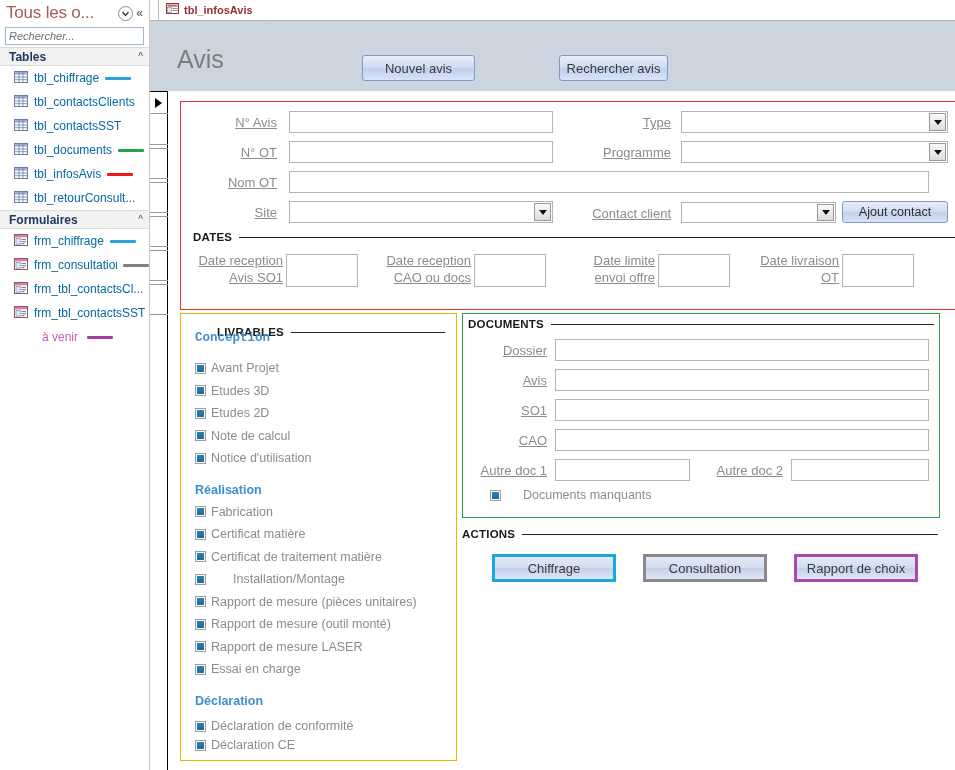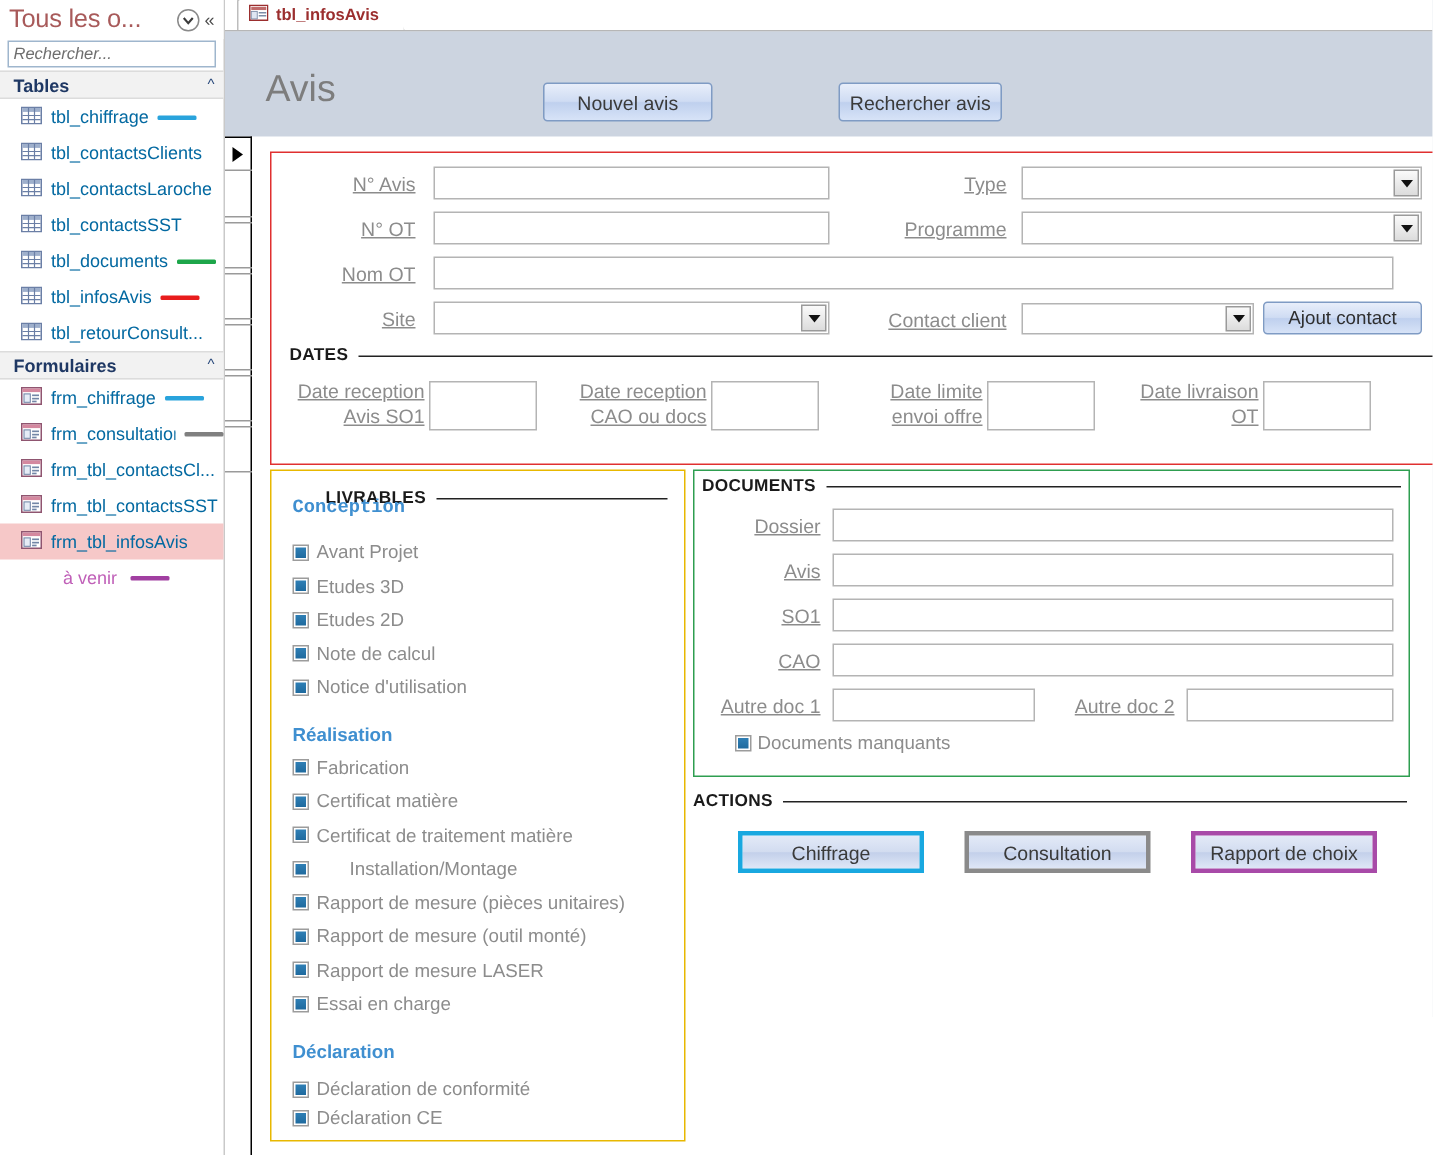--- a/index.html
+++ b/index.html
@@ -343,66 +343,55 @@
         </div>
         <div class="obj-row">
           <span><svg class="ico-tbl" viewBox="0 0 14 12">
               <rect x="0.5" y="0.5" width="13" height="11" fill="#ffffff" stroke="#6b7fa6"></rect>
               <rect x="1" y="1" width="12" height="2.6" fill="#9fb0cc"></rect>
               <line x1="1" y1="6" x2="13" y2="6" stroke="#6b7fa6" stroke-width="0.8"></line>
               <line x1="1" y1="8.7" x2="13" y2="8.7" stroke="#6b7fa6" stroke-width="0.8"></line>
               <line x1="5" y1="1" x2="5" y2="11.5" stroke="#6b7fa6" stroke-width="0.8"></line>
               <line x1="9" y1="1" x2="9" y2="11.5" stroke="#6b7fa6" stroke-width="0.8"></line>
             </svg></span>
-          <span class="obj-lbl">tbl_contactsLaroche</span>
+          <span class="obj-lbl">tbl_contactsSST</span>
         </div>
         <div class="obj-row">
           <span><svg class="ico-tbl" viewBox="0 0 14 12">
               <rect x="0.5" y="0.5" width="13" height="11" fill="#ffffff" stroke="#6b7fa6"></rect>
               <rect x="1" y="1" width="12" height="2.6" fill="#9fb0cc"></rect>
               <line x1="1" y1="6" x2="13" y2="6" stroke="#6b7fa6" stroke-width="0.8"></line>
               <line x1="1" y1="8.7" x2="13" y2="8.7" stroke="#6b7fa6" stroke-width="0.8"></line>
               <line x1="5" y1="1" x2="5" y2="11.5" stroke="#6b7fa6" stroke-width="0.8"></line>
               <line x1="9" y1="1" x2="9" y2="11.5" stroke="#6b7fa6" stroke-width="0.8"></line>
             </svg></span>
-          <span class="obj-lbl">tbl_contactsSST</span>
+          <span class="obj-lbl">tbl_documents</span>
+          <span class="tag-line" style="background: rgb(29, 166, 74);"></span>
         </div>
         <div class="obj-row">
           <span><svg class="ico-tbl" viewBox="0 0 14 12">
               <rect x="0.5" y="0.5" width="13" height="11" fill="#ffffff" stroke="#6b7fa6"></rect>
               <rect x="1" y="1" width="12" height="2.6" fill="#9fb0cc"></rect>
               <line x1="1" y1="6" x2="13" y2="6" stroke="#6b7fa6" stroke-width="0.8"></line>
               <line x1="1" y1="8.7" x2="13" y2="8.7" stroke="#6b7fa6" stroke-width="0.8"></line>
               <line x1="5" y1="1" x2="5" y2="11.5" stroke="#6b7fa6" stroke-width="0.8"></line>
               <line x1="9" y1="1" x2="9" y2="11.5" stroke="#6b7fa6" stroke-width="0.8"></line>
             </svg></span>
-          <span class="obj-lbl">tbl_documents</span>
-          <span class="tag-line" style="background: rgb(29, 166, 74);"></span>
+          <span class="obj-lbl">tbl_infosAvis</span>
+          <span class="tag-line" style="background: rgb(232, 28, 28);"></span>
         </div>
         <div class="obj-row">
           <span><svg class="ico-tbl" viewBox="0 0 14 12">
               <rect x="0.5" y="0.5" width="13" height="11" fill="#ffffff" stroke="#6b7fa6"></rect>
               <rect x="1" y="1" width="12" height="2.6" fill="#9fb0cc"></rect>
               <line x1="1" y1="6" x2="13" y2="6" stroke="#6b7fa6" stroke-width="0.8"></line>
               <line x1="1" y1="8.7" x2="13" y2="8.7" stroke="#6b7fa6" stroke-width="0.8"></line>
               <line x1="5" y1="1" x2="5" y2="11.5" stroke="#6b7fa6" stroke-width="0.8"></line>
               <line x1="9" y1="1" x2="9" y2="11.5" stroke="#6b7fa6" stroke-width="0.8"></line>
             </svg></span>
-          <span class="obj-lbl">tbl_infosAvis</span>
-          <span class="tag-line" style="background: rgb(232, 28, 28);"></span>
-        </div>
-        <div class="obj-row">
-          <span><svg class="ico-tbl" viewBox="0 0 14 12">
-              <rect x="0.5" y="0.5" width="13" height="11" fill="#ffffff" stroke="#6b7fa6"></rect>
-              <rect x="1" y="1" width="12" height="2.6" fill="#9fb0cc"></rect>
-              <line x1="1" y1="6" x2="13" y2="6" stroke="#6b7fa6" stroke-width="0.8"></line>
-              <line x1="1" y1="8.7" x2="13" y2="8.7" stroke="#6b7fa6" stroke-width="0.8"></line>
-              <line x1="5" y1="1" x2="5" y2="11.5" stroke="#6b7fa6" stroke-width="0.8"></line>
-              <line x1="9" y1="1" x2="9" y2="11.5" stroke="#6b7fa6" stroke-width="0.8"></line>
-            </svg></span>
           <span class="obj-lbl">tbl_retourConsult...</span>
         </div>
         <div class="grp-head">
           <span class="t">Formulaires</span>
           <span class="chev">^</span>
         </div>
         <div class="obj-row">
           <span><svg class="ico-frm" viewBox="0 0 14 12">
               <rect x="0.5" y="0.5" width="13" height="11" fill="#ffffff" stroke="#8f5570"></rect>
               <rect x="1" y="1" width="12" height="2.4" fill="#d4889f"></rect>
@@ -440,31 +429,20 @@
         <div class="obj-row">
           <span><svg class="ico-frm" viewBox="0 0 14 12">
               <rect x="0.5" y="0.5" width="13" height="11" fill="#ffffff" stroke="#8f5570"></rect>
               <rect x="1" y="1" width="12" height="2.4" fill="#d4889f"></rect>
               <rect x="2" y="4.6" width="4.2" height="5.6" fill="#e6ecf6" stroke="#7286a6" stroke-width="0.7"></rect>
               <rect x="7.4" y="5" width="4.6" height="1.1" fill="#7286a6"></rect>
               <rect x="7.4" y="7.2" width="4.6" height="1.1" fill="#7286a6"></rect>
               <rect x="7.4" y="9.1" width="3" height="1.1" fill="#7286a6"></rect>
             </svg></span>
           <span class="obj-lbl">frm_tbl_contactsSST</span>
-        </div>
-        <div class="obj-row sel">
-          <span><svg class="ico-frm" viewBox="0 0 14 12">
-              <rect x="0.5" y="0.5" width="13" height="11" fill="#ffffff" stroke="#8f5570"></rect>
-              <rect x="1" y="1" width="12" height="2.4" fill="#d4889f"></rect>
-              <rect x="2" y="4.6" width="4.2" height="5.6" fill="#e6ecf6" stroke="#7286a6" stroke-width="0.7"></rect>
-              <rect x="7.4" y="5" width="4.6" height="1.1" fill="#7286a6"></rect>
-              <rect x="7.4" y="7.2" width="4.6" height="1.1" fill="#7286a6"></rect>
-              <rect x="7.4" y="9.1" width="3" height="1.1" fill="#7286a6"></rect>
-            </svg></span>
-          <span class="obj-lbl">frm_tbl_infosAvis</span>
         </div>
       </div>
 
     <div class="avenir-row">
       <span class="avenir-lbl">à venir</span>
       <span class="tag-line" id="footer-tag" style="background: rgb(161, 63, 161);"></span>
     </div>
   </div>
 
   <div id="main">
@@ -690,21 +668,21 @@
             <div class="fld-lbl" style="left: 8px; top: 59px; width: 76px;">Avis</div>
             <div class="tbox" style="left: 92px; top: 55px; width: 374px; height: 22px;"></div>
             <div class="fld-lbl" style="left: 8px; top: 89px; width: 76px;">SO1</div>
             <div class="tbox" style="left: 92px; top: 85px; width: 374px; height: 22px;"></div>
             <div class="fld-lbl" style="left: 8px; top: 119px; width: 76px;">CAO</div>
             <div class="tbox" style="left: 92px; top: 115px; width: 374px; height: 22px;"></div>
             <div class="fld-lbl" style="left: 0px; top: 149px; width: 84px;">Autre doc 1</div>
             <div class="tbox" style="left: 92px; top: 145px; width: 135px; height: 22px;"></div>
             <div class="fld-lbl" style="left: 236px; top: 149px; width: 84px;">Autre doc 2</div>
             <div class="tbox" style="left: 328px; top: 145px; width: 138px; height: 22px;"></div>
-            <div class="cbrow" style="left: 27px; top: 174px; gap: 4px;">
+            <div class="cbrow" style="left: 27px; top: 174px; gap: 22px;">
               <span class="cbox">
                 <i></i>
               </span>
               <span class="t">Documents manquants</span>
             </div>
           </div>
       </div>
 
       <div class="sec-head" style="position:absolute; left:294px; top:437px; width:476px;">
         <span class="txt">ACTIONS</span>

